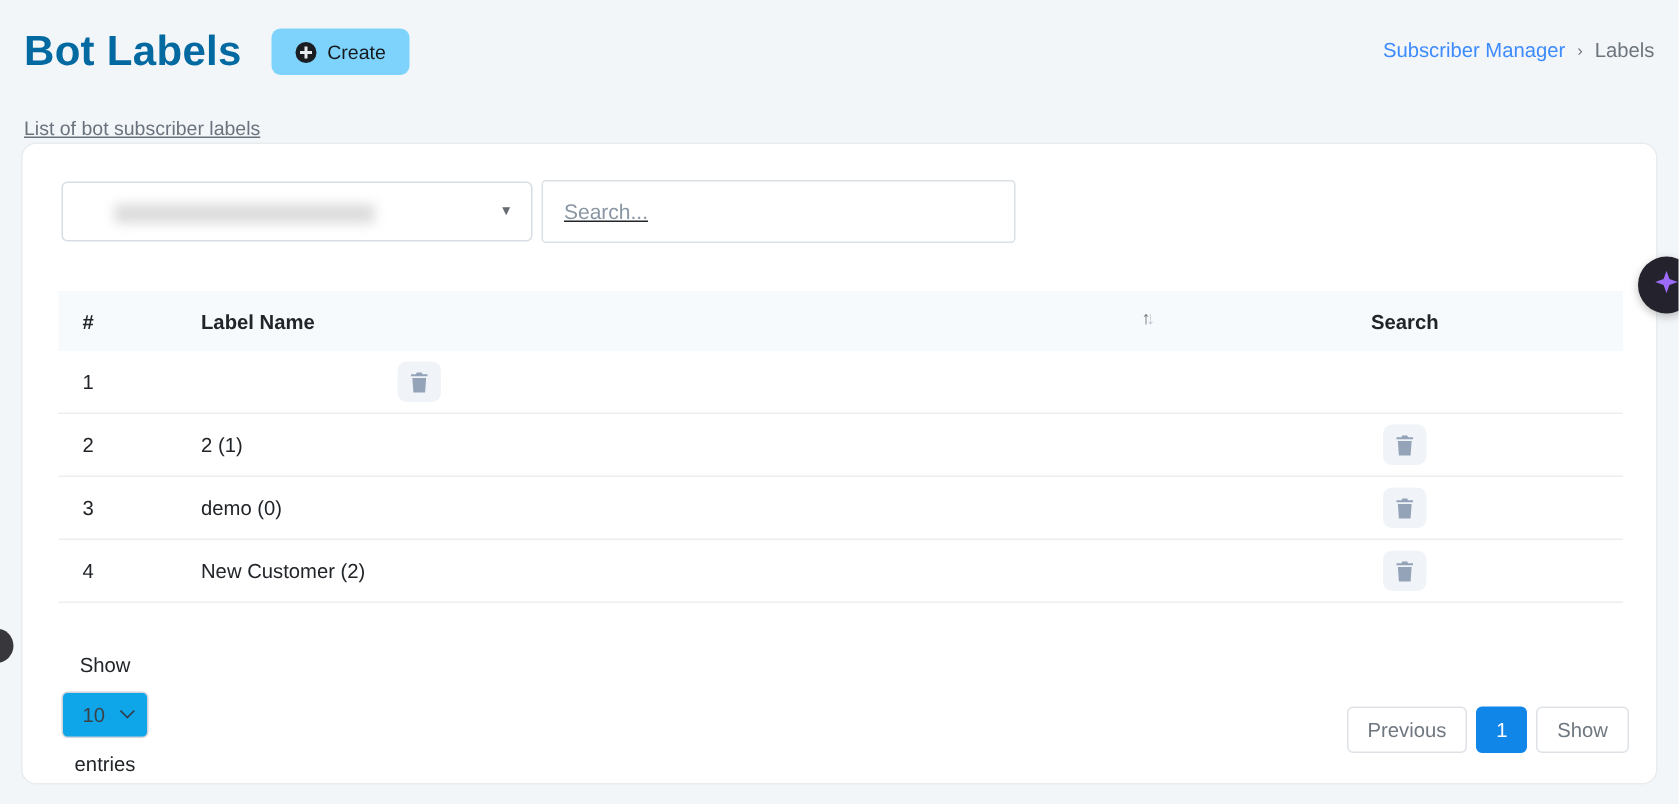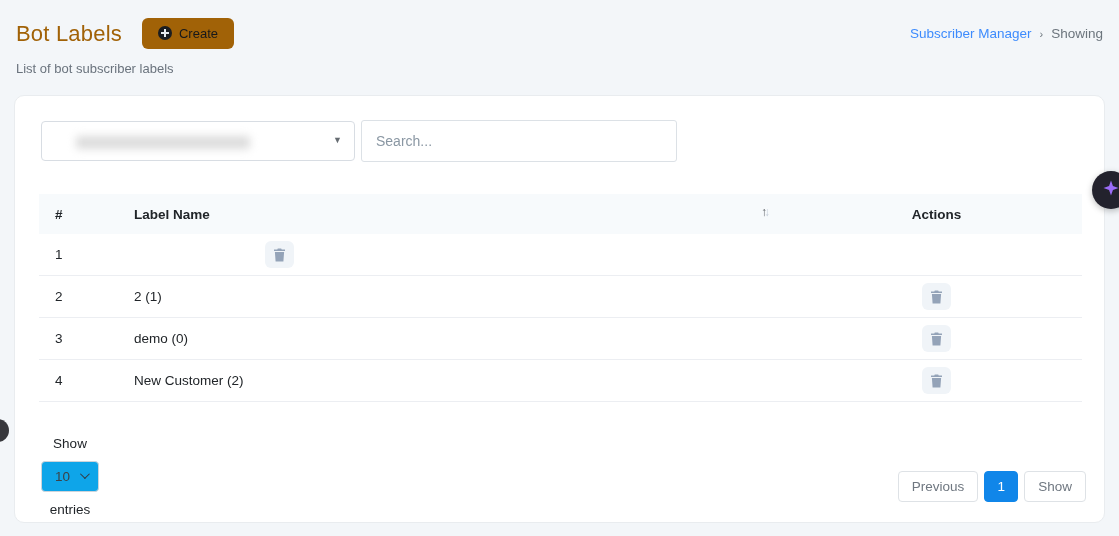--- a/index.html
+++ b/index.html
@@ -6,43 +6,43 @@
   html,body { width:1119px; height:536px; overflow:hidden; }
   body {
     background:#f3f6f9;
     font-family:"Liberation Sans","DejaVu Sans",sans-serif;
     color:#212529;
     position:relative;
   }
   
   .page-header { position:absolute; left:16px; top:18px; right:16px; }
   .header-row { display:flex; align-items:center; }
-  .page-title { font-size:22px; font-weight:400; color:#a16207; letter-spacing:.2px; }
+  .page-title { font-size:28px; font-weight:700; color:#0369a1; letter-spacing:.2px; }
   .create-btn {
-    margin-left:20px; display:inline-flex; align-items:flex-start; gap:7px;
-    background:#a16207; border:none; border-radius:6px;
+    margin-left:20px; display:inline-flex; align-items:flex-end; gap:7px;
+    background:#7dd3fc; border:none; border-radius:6px;
     padding:8px 16px; font-size:13px; color:#16181b; cursor:pointer;
     font-family:inherit;
   }
   .plus-circle {
     width:14px; height:14px; border-radius:50%; background:#1a1d21;
     position:relative; display:inline-block;
   }
   .plus-circle::before, .plus-circle::after {
     content:""; position:absolute; background:#e9ecef;
   }
   .plus-circle::before { left:6px; top:3px; width:2px; height:8px; }
   .plus-circle::after  { left:3px; top:6px; width:8px; height:2px; }
   .breadcrumb {
     position:absolute; right:0; top:8px; font-size:13.5px; color:#6c757d;
     display:flex; align-items:center; gap:8px;
   }
   .breadcrumb a { color:#3d8bfd; text-decoration:none; cursor:pointer; }
   .crumb-sep { font-size:11px; color:#6c757d; }
-  .page-subtitle { margin-top:12px; font-size:13px; color:#6a737d; }
+  .page-subtitle { margin-top:28px; font-size:13px; color:#6a737d;text-decoration:underline; }
 
   
   .card {
     position:absolute; left:14px; top:95px; width:1091px; height:428px;
     background:#ffffff; border:1px solid #e9ecef; border-radius:10px;
   }
   
   .bot-select {
     position:absolute; left:26px; top:25px; width:314px; height:40px;
     border:1px solid #d8dde3; border-radius:4px; background:#fff; cursor:pointer;
@@ -50,21 +50,21 @@
   .redacted-value {
     position:absolute; left:34px; top:14px; width:174px; height:13px;
     background:#dcdcdc; border-radius:3px; filter:blur(4px);
   }
   .select-caret {
     position:absolute; right:12px; top:13px; font-size:9px; color:#666c72;
   }
   .search-input {
     position:absolute; left:346px; top:24px; width:316px; height:42px;
     border:1px solid #dce1e6; border-radius:3px; padding:0 14px;
-    font-size:14px; color:#212529; font-family:inherit; outline:none;
+    font-size:14px; color:#212529; font-family:inherit; outline:none;text-decoration:underline;
   }
   .search-input::placeholder { color:#8a97a3; }
 
   
   .table { position:absolute; left:24px; top:98px; width:1043px; }
   .thead {
     display:flex; align-items:center; background:#f7fafc; height:40px;
     font-weight:700; font-size:13.5px; color:#212529; position:relative;
   }
   .col-idx   { width:95px;  padding-left:16px; }
@@ -138,42 +138,42 @@
   <div class="header-row">
     <span class="page-title">Bot Labels</span>
     <button class="create-btn">
       <span class="plus-circle"></span>
       <span>Create</span>
     </button>
   </div>
   <div class="breadcrumb">
     <a>Subscriber Manager</a>
     <span class="crumb-sep">›</span>
-    <span>Showing</span>
+    <span>Labels</span>
   </div>
   <div class="page-subtitle">List of bot subscriber labels</div>
 </div>
 
 <div class="card">
 
   <div class="bot-select">
     <div class="redacted-value"></div>
     <span class="select-caret">▼</span>
   </div>
 
   <input class="search-input" type="text" placeholder="Search..." style="">
 
   <div class="table">
     <div class="thead">
       <div class="col-idx">#</div>
       <div class="col-label">
         <span>Label Name</span>
         <span class="sort-icons"><span class="sort-up">↑</span><span class="sort-down">↓</span></span>
       </div>
-      <div class="col-actions">Actions</div>
+      <div class="col-actions">Search</div>
     </div>
 
     <div class="trow">
       <div class="col-idx">1</div>
       <div class="col-actions">
         <button class="trash-btn">
           <span>
               <svg width="13" height="14" viewBox="0 0 13 14">
                 <path fill="#94a3b8" d="M4.8 0.4 L8.2 0.4 L8.7 1.5 L12 1.5 L12 2.9 L1 2.9 L1 1.5 L4.3 1.5 Z M1.9 4 L11.1 4 L10.4 13.6 L2.6 13.6 Z"></path>
               </svg>

